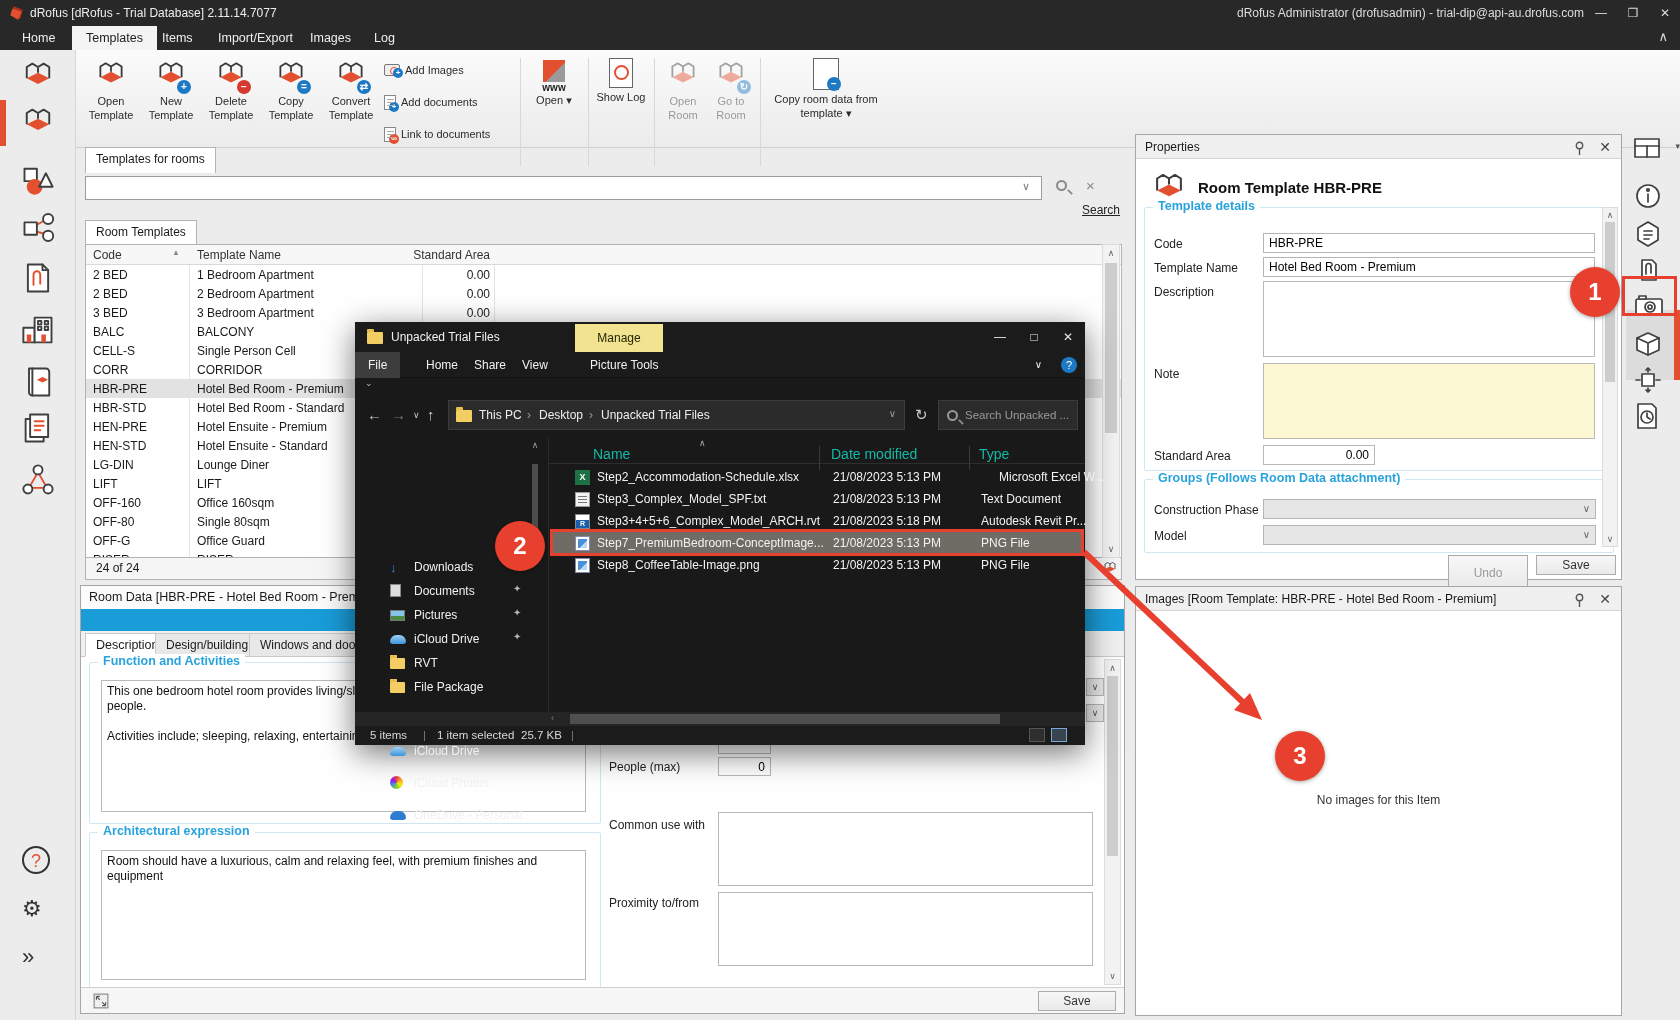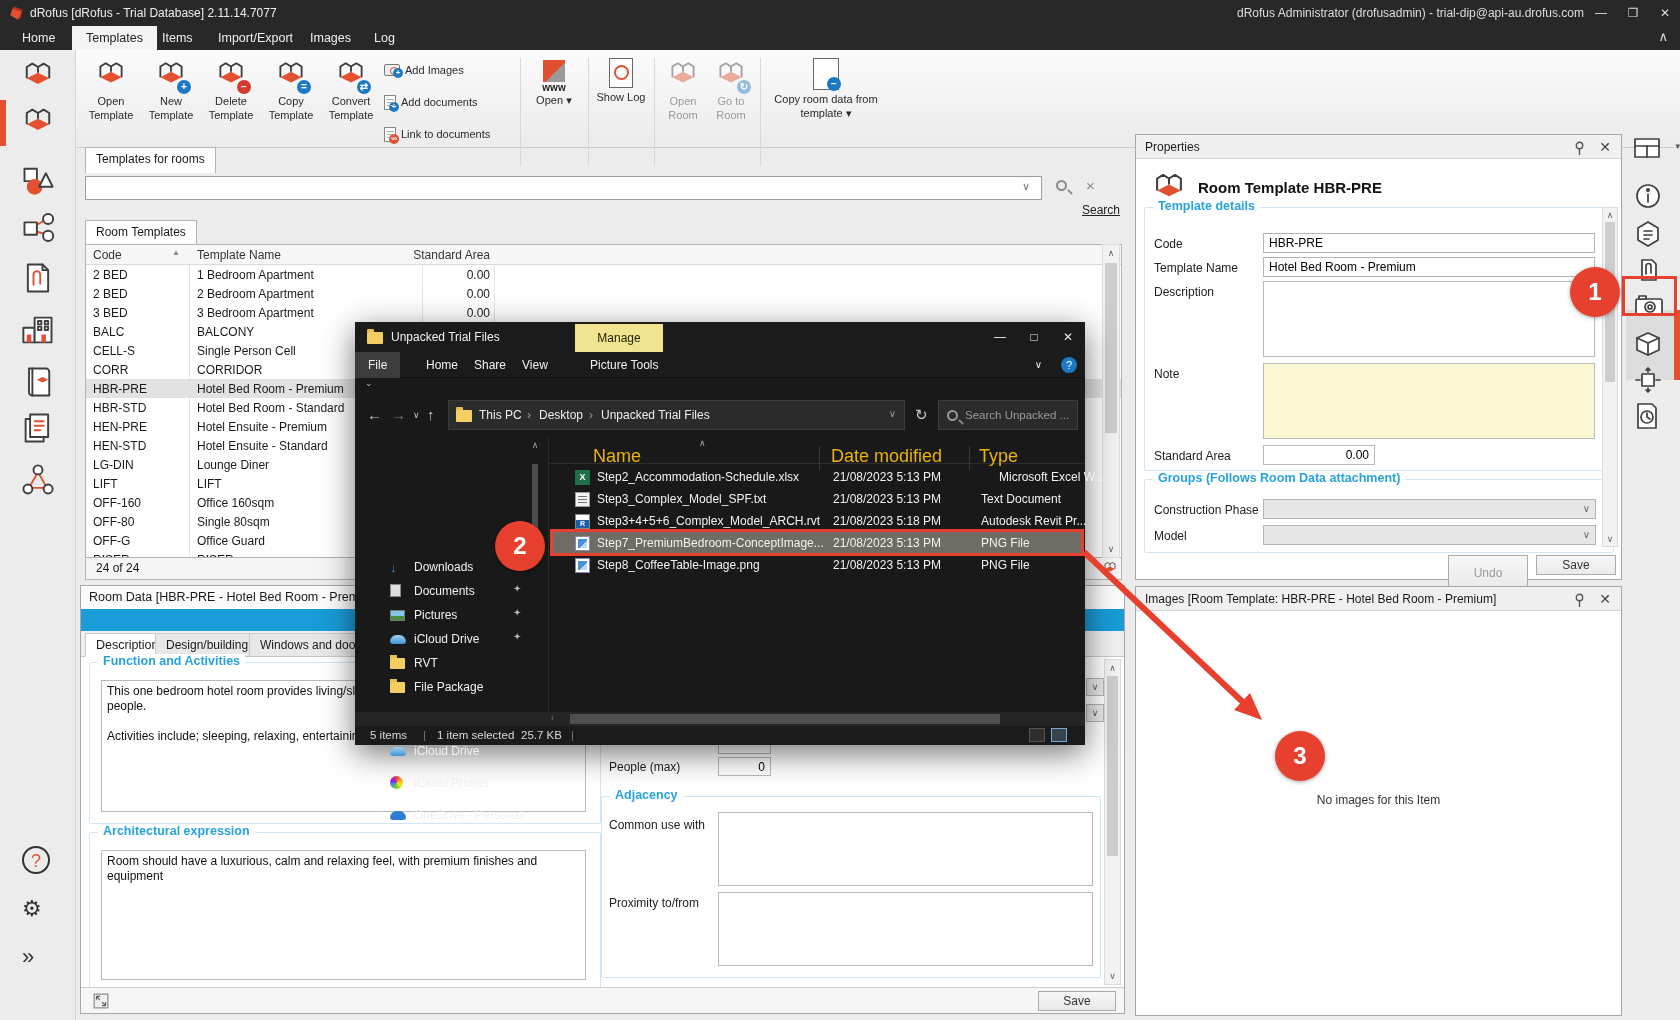--- a/index.html
+++ b/index.html
@@ -102,21 +102,21 @@
   .ex-body { position:relative; height:274px; background:#191919; }
   .ex-navpane { position:absolute; left:0; top:0; width:193px; height:274px; }
   .nav-item { position:absolute; left:0; width:193px; height:22px; }
   .nav-item .nlabel { position:absolute; left:59px; top:4px; font-size:12px; color:#f0f0f0; white-space:nowrap; }
   .nav-item .nicon { position:absolute; left:35px; top:4px; width:16px; height:14px; }
   .nav-item .pin { position:absolute; left:158px; top:3px; color:#b5b5b5; font-size:10px; }
   .ex-navscroll { position:absolute; left:175px; top:2px; width:10px; height:268px; }
   .ex-navscroll .nthumb { position:absolute; left:2px; top:24px; width:6px; height:72px; background:#4d4d4d; }
   .ex-filepane { position:absolute; left:193px; top:0; width:537px; height:274px; border-left:1px solid #2a2a2a; }
   .fhead { position:absolute; top:2px; height:24px; width:100%; border-bottom:1px solid #2e2e2e; }
-  .fhead span { position:absolute; top:6px; font-size:18px; color:#eab308; }
+  .fhead span { position:absolute; top:6px; font-size:14px; color:#14b8a6; }
   .fcol-line { position:absolute; top:2px; height:24px; width:1px; background:#3a3a3a; }
   .frow { position:absolute; left:2px; width:533px; height:22px; }
   .frow.sel { background:#6e6c64; }
   .frow span { position:absolute; top:4px; font-size:12px; color:#f2f2f2; white-space:nowrap; }
   .ficon { position:absolute; left:24px; top:3px; width:15px; height:15px; }
   .ex-hscroll { position:relative; height:14px; background:#252525; }
   .ex-hscroll .hthumb { position:absolute; left:215px; top:2px; width:430px; height:10px; background:#4f4f4f; }
   .ex-status { position:relative; height:19px; background:#1b1b1b; font-size:11.5px; color:#d8d8d8; }
   .vicon { position:absolute; top:2px; width:16px; height:14px; border:1px solid #555; background:#2e2e2e; }
 
@@ -481,23 +481,20 @@
 
 Activities include; sleeping, relaxing, entertaining and working.</textarea>
     <div class="fieldset" style="left:8px;top:246px;width:512px;height:158px">
       <span class="legend">Architectural expression</span>
     </div>
     <textarea class="ta" style="left: 20px; top: 264px; width: 485px; height: 130px;">Room should have a luxurious, calm and relaxing feel, with premium finishes and equipment</textarea>
 
     <input class="numbox" style="left: 637px; top: 150px; width: 53px; height: 18px;" value="">
     <span class="flabel" style="left:528px;top:174px">People (max)</span>
     <input class="numbox" style="left: 637px; top: 171px; width: 53px; height: 19px;" value="0">
-    <div class="fieldset" style="left:520px;top:210px;width:500px;height:182px">
-      <span class="legend">Adjacency</span>
-    </div>
     <span class="flabel" style="left:528px;top:232px">Common use with</span>
     <textarea class="ta" style="left: 637px; top: 226px; width: 375px; height: 74px;"></textarea>
     <span class="flabel" style="left:528px;top:310px">Proximity to/from</span>
     <textarea class="ta" style="left: 637px; top: 306px; width: 375px; height: 74px;"></textarea>
     <span class="combo-stub" style="left:1005px;top:92px">∨</span>
     <span class="combo-stub" style="left:1005px;top:118px">∨</span>
     <div class="vscroll" style="left:1023px;top:73px;width:17px;height:326px">
       <span class="sarrow" style="top:3px">∧</span>
       <span class="sarrow" style="bottom:3px">∨</span>
       <div class="vthumb" style="top:16px;height:180px;width:11px"></div>

